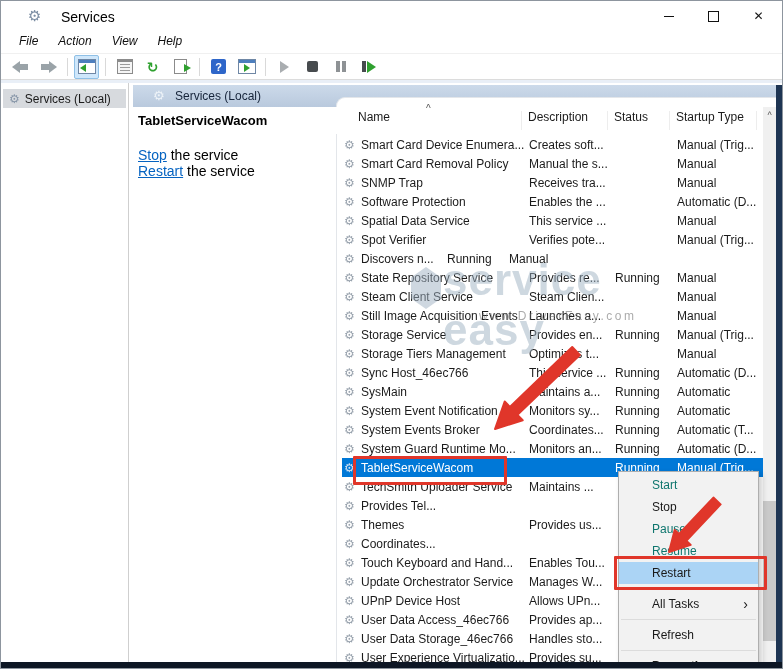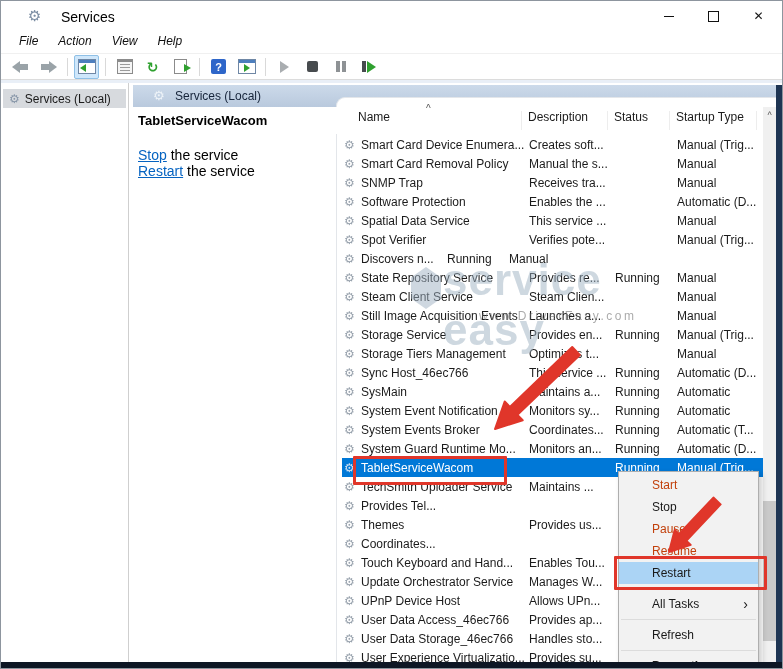--- a/index.html
+++ b/index.html
@@ -89,21 +89,21 @@
   
   .watermark{position:absolute;left:0;top:0;z-index:3;pointer-events:none;}
   .wm-hex{position:absolute;left:410px;top:266px;width:30px;height:42px;background:#9db0c2;opacity:.5;
      clip-path:polygon(50% 0,100% 25%,100% 75%,50% 100%,0 75%,0 25%);}
   .wm-brand{position:absolute;left:442px;top:254px;font-size:44px;font-weight:bold;color:#9fb2c2;opacity:.5;letter-spacing:1px;}
   .wm-url{position:absolute;left:478px;top:308px;font-size:12px;color:#737373;opacity:.6;letter-spacing:2.5px;}
   
   .ctx-menu{position:absolute;left:617px;top:470px;width:141px;background:#f2f2f2;border:1px solid #aeaeae;
      box-shadow:3px 3px 6px rgba(0,0,0,.2);padding:2px 0;z-index:5;box-sizing:border-box;}
   .ctx-item{height:22px;line-height:22px;padding-left:33px;position:relative;color:#1a1a1a;}
-  .ctx-item.disabled{color:#c2410c;}
+  .ctx-item.disabled{color:#0f766e;}
   .ctx-item.highlighted{background:var(--menu-highlight);}
   .ctx-item.bold{font-weight:bold;}
   .ctx-item .sub{position:absolute;right:10px;top:0;font-size:14px;}
   .ctx-item.separator{height:1px;line-height:1px;background:#dcdcdc;margin:4px 2px;padding:0;}
   
   .red-box{position:absolute;border:3px solid var(--annotation-red);z-index:6;border-radius:1px;}
   #box-name{left:352px;top:455px;width:148px;height:23px;}
   #box-restart{left:613px;top:555px;width:147px;height:28px;}
   .anno-svg{position:absolute;left:0;top:0;z-index:7;pointer-events:none;}
   .anno-svg polygon{fill:var(--annotation-red);stroke:var(--annotation-red);stroke-width:2;stroke-linejoin:round;}

